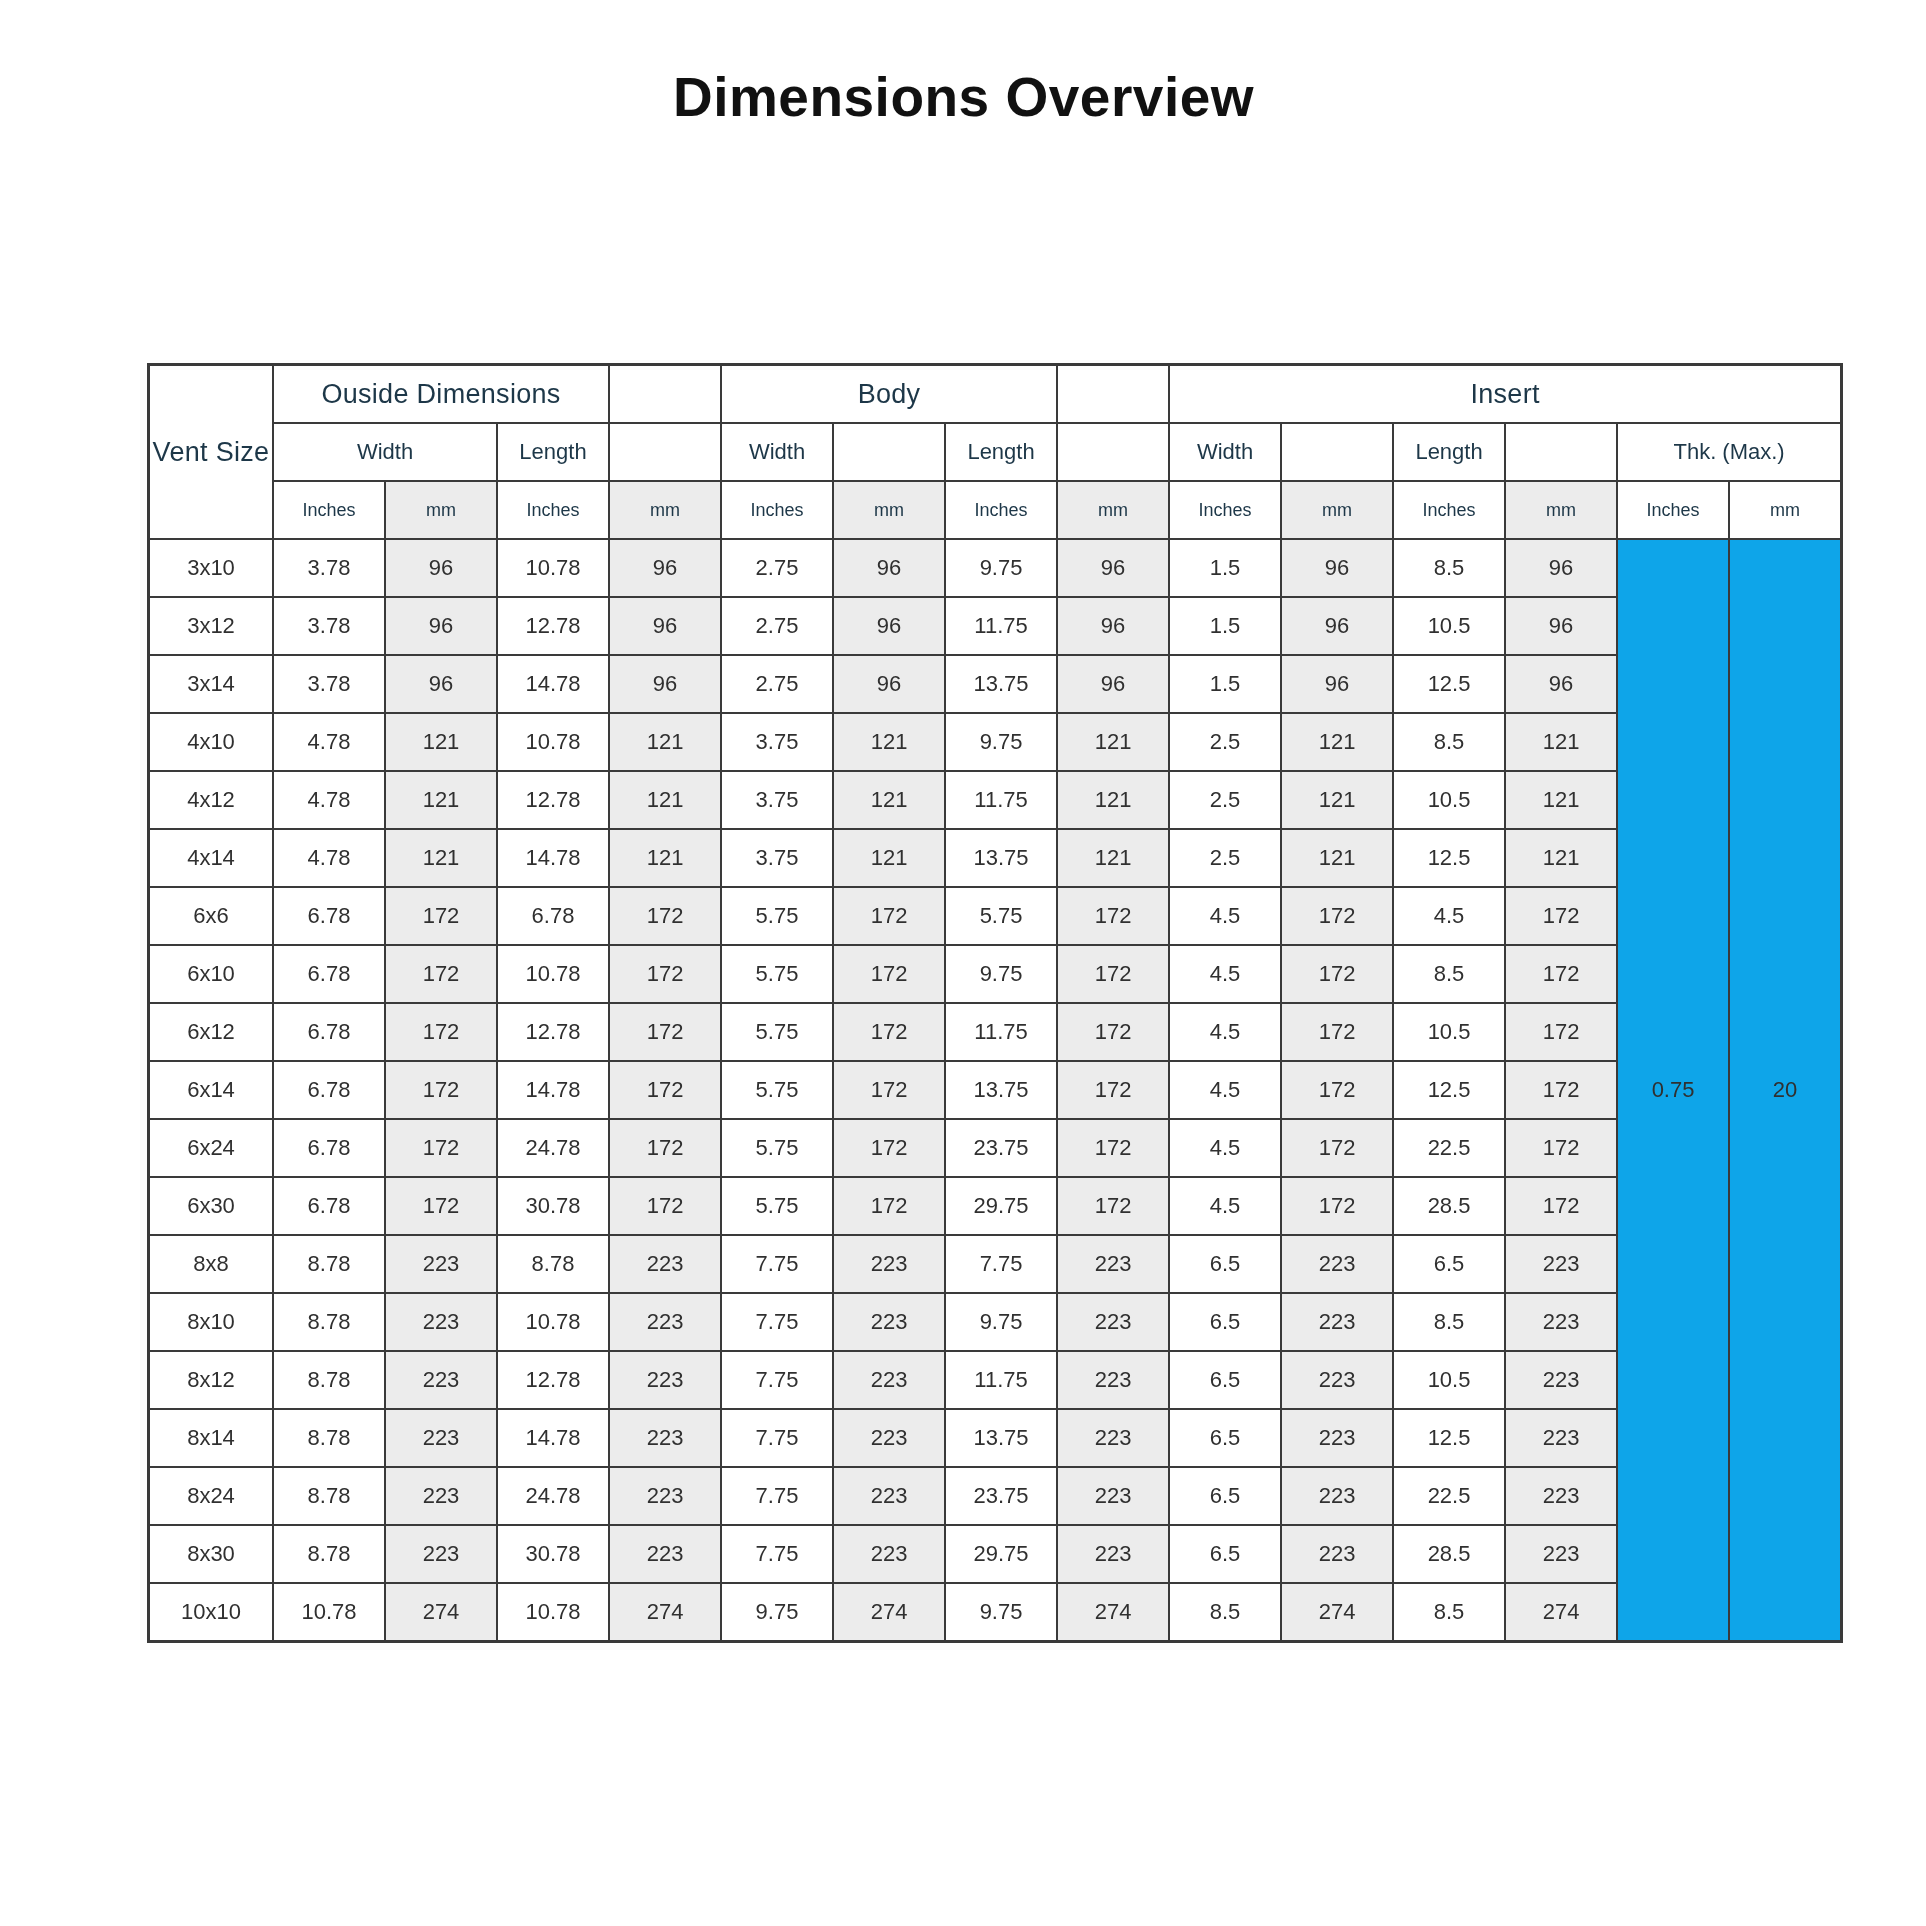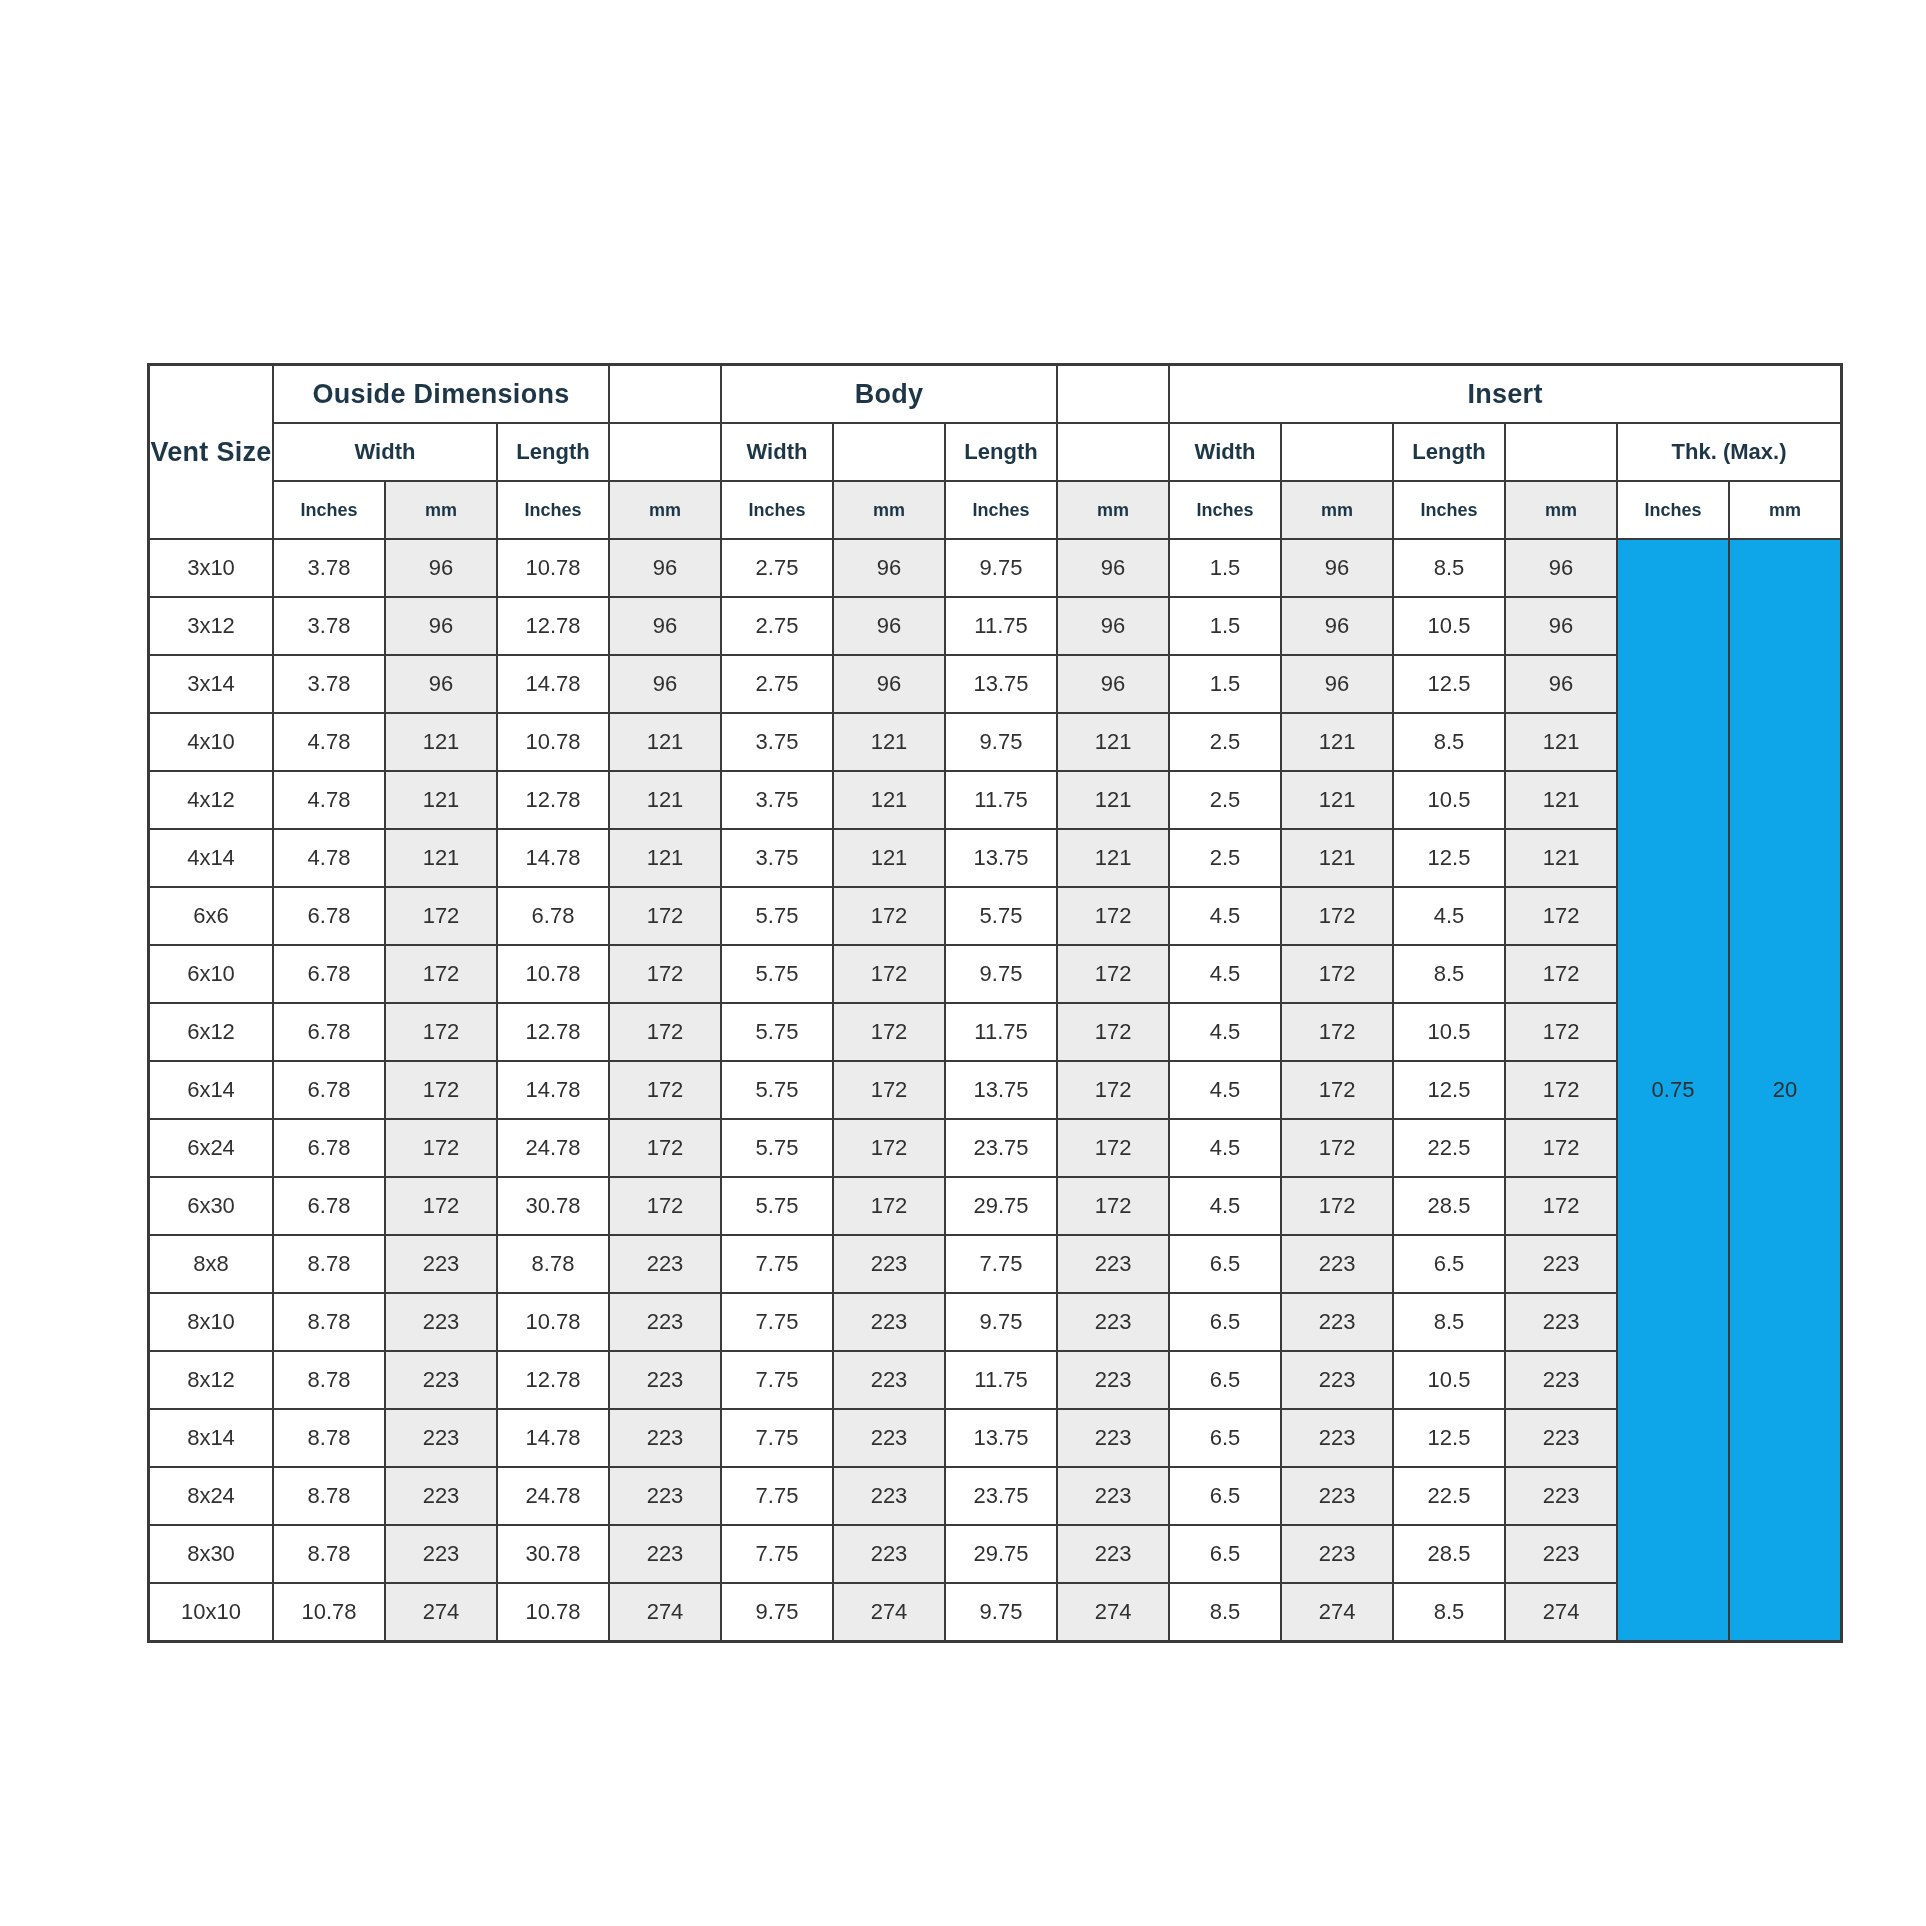--- a/index.html
+++ b/index.html
@@ -51,39 +51,40 @@
     vertical-align: middle;
     padding: 0;
     overflow: hidden;
     background: #ffffff;
   }
   .vent-table thead tr { height: 58px; }
   .vent-table tbody tr { height: 58px; margin-top: 32px; }
 
   .vent-table th {
     color: #1d3748;
-    font-weight: 700;
+    font-weight: 400;
   }
   .group-row th { font-size: 27px; letter-spacing: 0.3px; }
   .sub-row th   { font-size: 22px; }
   .unit-row th  { font-size: 18px; }
 
   .vent-table td {
     color: #303030;
     font-size: 22px;
     font-weight: 400;
   }
   .vent-table .gray { background: #ececec; }
   .vent-table td.size { font-size: 22px; }
   .vent-table td.thk { background: #0ea5e9; font-size: 22px; }
 </style>
 </head>
 <body>
 
 <div class="title-block">
+  <div>Dimensions Overview</div>
 </div>
 
 <div class="vent-table-wrap">
   <table class="vent-table">
     <colgroup>
       <col style="width:124px">
       <col style="width:112px">
         <col style="width:112px">
         <col style="width:112px">
         <col style="width:112px">

